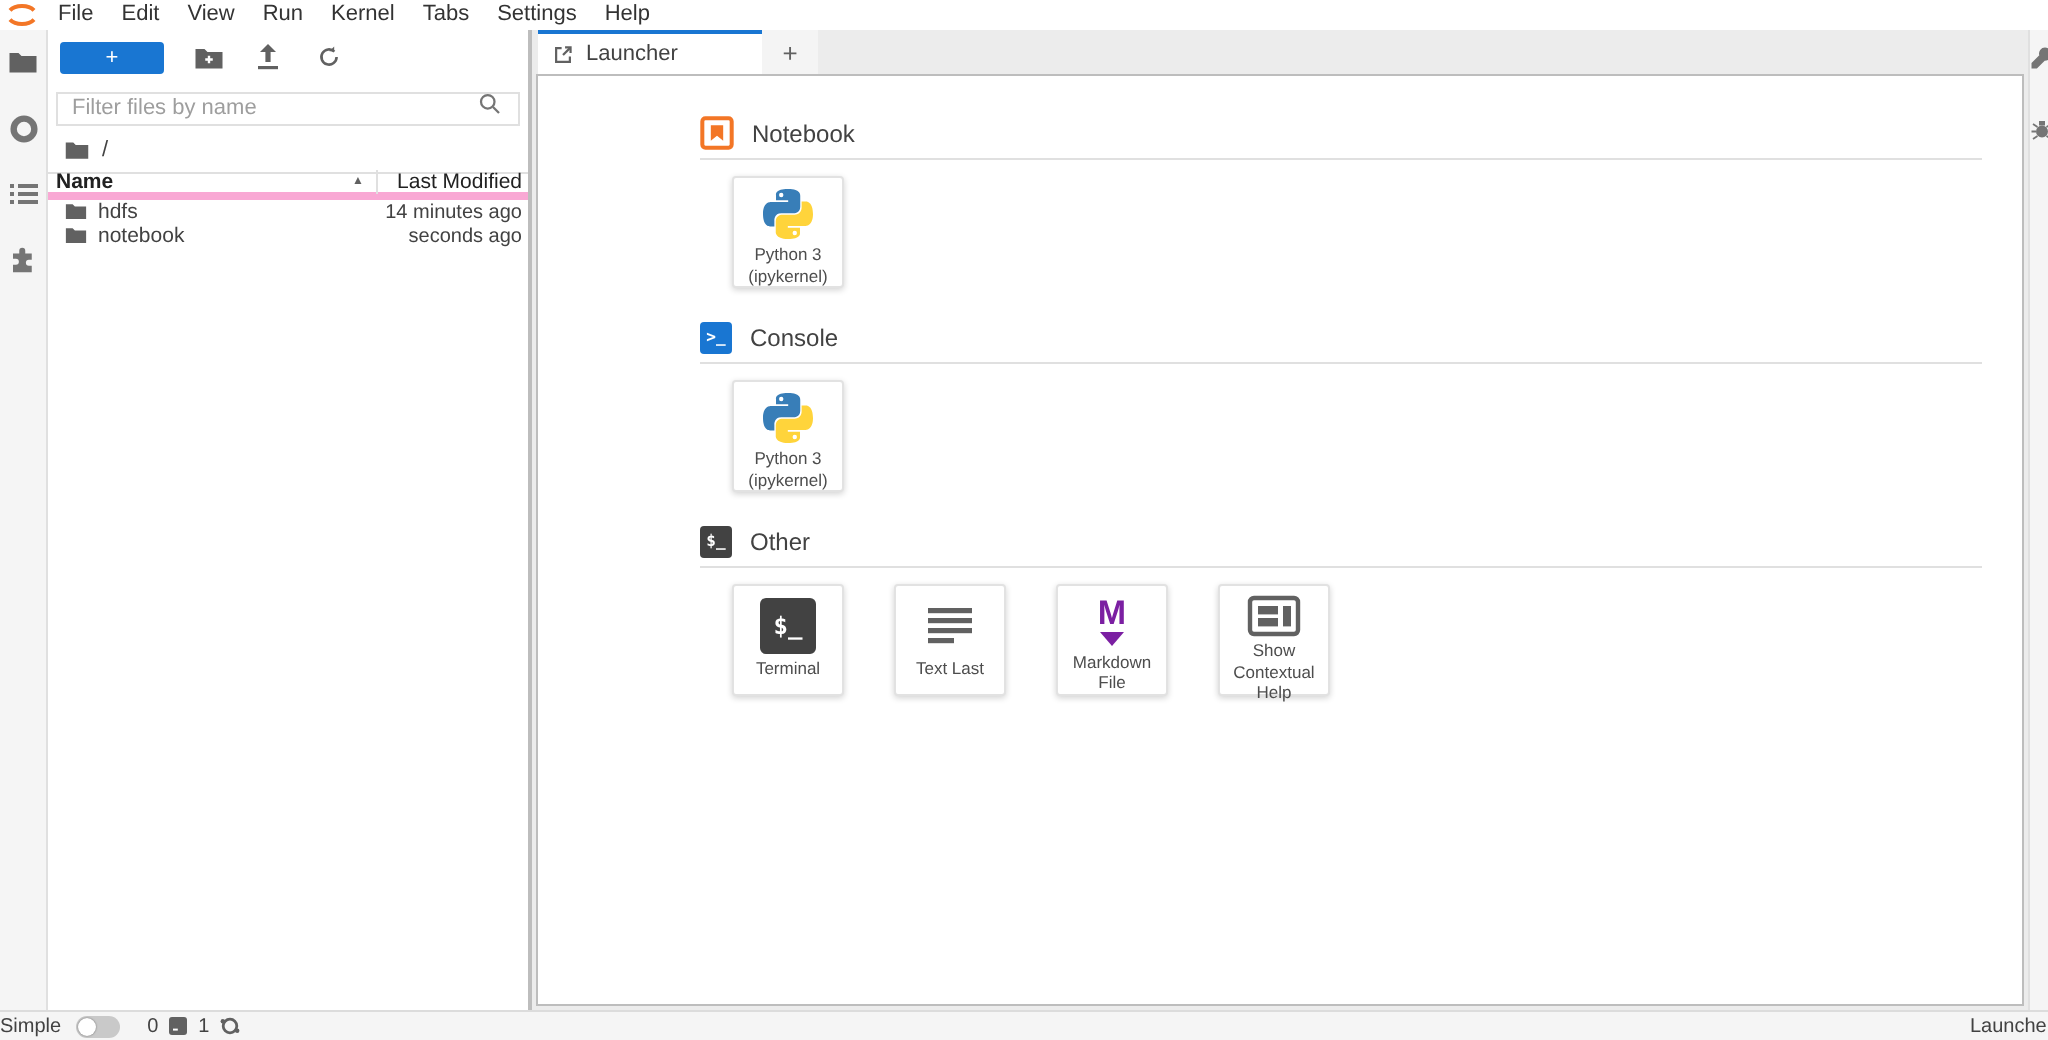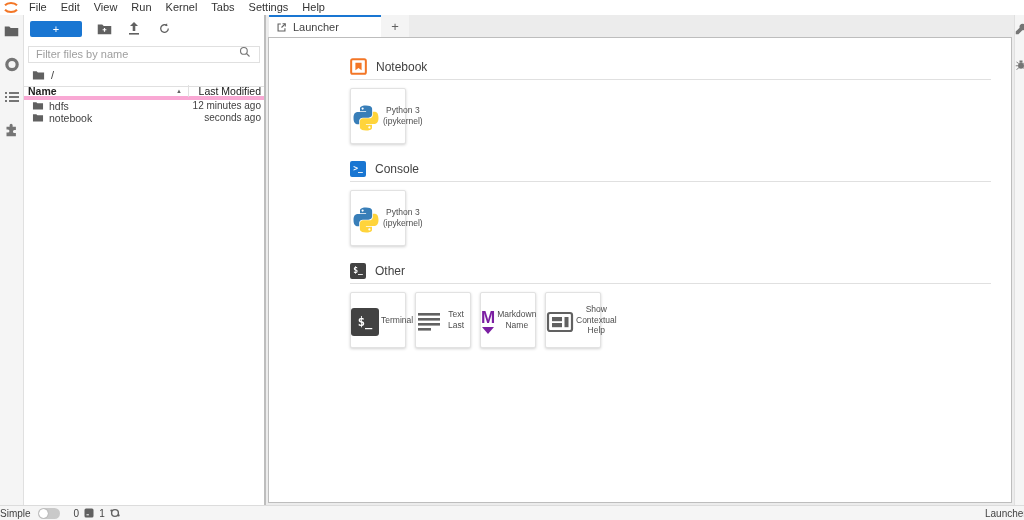--- a/index.html
+++ b/index.html
@@ -32,21 +32,21 @@
                      font-family:"Liberation Sans", sans-serif; }
   #fb-filter input::placeholder { color:#9e9e9e; }
   #fb-filter .search { position:absolute; right:9px; top:2px; }
   #fb-crumbs { display:flex; align-items:center; gap:6px; padding:6px 0 5px 8px; font-size:11px; }
   #fb-table-header { display:flex; align-items:center; border-top:1px solid #e0e0e0;
                      border-bottom:4px solid #f9a8d4; height:14px; font-size:10.5px; color:#212121; }
   .col-name { flex:1; display:flex; align-items:center; padding-left:4px; font-weight:bold; }
   .col-caret { margin-left:auto; margin-right:6px; font-size:6px; color:#616161; }
   .col-modified { width:76px; border-left:1px solid #e0e0e0; text-align:right;
                   padding-right:3px; font-weight:normal; color:#212121; }
-  .fb-row { display:flex; align-items:flex-start; height:12px; font-size:10.5px; cursor:pointer; }
+  .fb-row { display:flex; align-items:flex-end; height:12px; font-size:10.5px; cursor:pointer; }
   .fb-row .r-name { flex:1; display:flex; align-items:center; gap:5px; padding-left:8px; }
   .fb-row .r-time { width:86px; text-align:right; padding-right:3px; font-size:10px; }
 
   
   #dock { position:absolute; top:15px; bottom:15px; left:265px; right:10px;
           background:#ececec; border-left:1px solid #bdbdbd; }
   #tabbar { height:22px; display:flex; align-items:stretch; background:#ececec; }
   .tab { width:112px; margin-left:3px; background:#fff; border-top:2px solid #1976d2;
          display:flex; align-items:center; gap:6px; padding-left:7px; font-size:11px;
          color:#424242; cursor:pointer; }
@@ -54,22 +54,22 @@
              color:#616161; font-size:13px; cursor:pointer; background:#f4f4f4; }
   #main-panel { position:absolute; top:22px; left:2px; right:2px; bottom:2px;
                 background:#fff; border:1px solid #bdbdbd; overflow:hidden; }
   #launcher-body { padding:20px 20px 0 81px; }
   .section { margin-bottom:16px; }
   .section-header { display:flex; align-items:center; gap:9px; height:17px; }
   .section-title { font-size:12px; color:#424242; }
   .section-rule { border-bottom:1px solid #e0e0e0; margin-top:4px; }
   .cards { display:flex; gap:9px; margin-top:8px; }
   .card { width:56px; height:56px; background:#fff; border:1px solid #e2e2e2; border-radius:2px;
-          box-shadow:0 1px 3px rgba(0,0,0,0.18); display:flex; 
-          align-items:center; cursor:pointer; }
+          box-shadow:0 1px 3px rgba(0,0,0,0.18); display:flex; flex-direction:column;
+          align-items:center; cursor:pointer;margin-left:16px; }
   .card-icon { height:33px; display:flex; align-items:center; justify-content:center; margin-top:3px; }
   .card-label { font-size:8.5px; line-height:1.25; color:#4d4d4d; text-align:center; padding:0 2px; }
 
   
   .sq { border-radius:2px; color:#fff; display:flex; align-items:center; justify-content:center;
         font-family:"DejaVu Sans Mono", monospace; font-weight:bold; }
   .sq16 { width:16px; height:16px; font-size:8px; }
   .sq28 { width:28px; height:28px; font-size:12px; border-radius:3px; }
   .bg-blue { background:#1976d2; }
   .bg-dark { background:#424242; }
@@ -204,21 +204,21 @@
     <span class="col-modified">Last Modified</span>
   </div>
 
   <div class="fb-row">
     <span class="r-name">
       <svg width="12" height="9" viewBox="0 0 20 16">
           <use href="#folder-fill"></use>
         </svg>
       <span>hdfs</span>
     </span>
-    <span class="r-time">12 minutes ago</span>
+    <span class="r-time">14 minutes ago</span>
   </div>
   <div class="fb-row">
     <span class="r-name">
       <svg width="12" height="9" viewBox="0 0 20 16">
           <use href="#folder-fill"></use>
         </svg>
       <span>notebook</span>
     </span>
     <span class="r-time">seconds ago</span>
   </div>
@@ -311,21 +311,21 @@
             </span>
             <span class="card-label">Text Last</span>
           </div>
           <div class="card">
             <span class="card-icon">
               <span class="md-icon">
                 <span class="m">M</span>
                 <span class="arrow"></span>
               </span>
             </span>
-            <span class="card-label">Markdown Name</span>
+            <span class="card-label">Markdown File</span>
           </div>
           <div class="card">
             <span class="card-icon">
               <svg width="28" height="24" viewBox="0 0 28 24">
                 <rect x="2" y="3" width="24" height="18" rx="2" fill="none" stroke="#616161" stroke-width="2.2"></rect>
                 <rect x="6" y="7" width="10" height="4.2" fill="#616161"></rect>
                 <rect x="6" y="13" width="10" height="4.2" fill="#616161"></rect>
                 <rect x="18.5" y="7" width="4" height="10.2" fill="#616161"></rect>
               </svg>
             </span>

